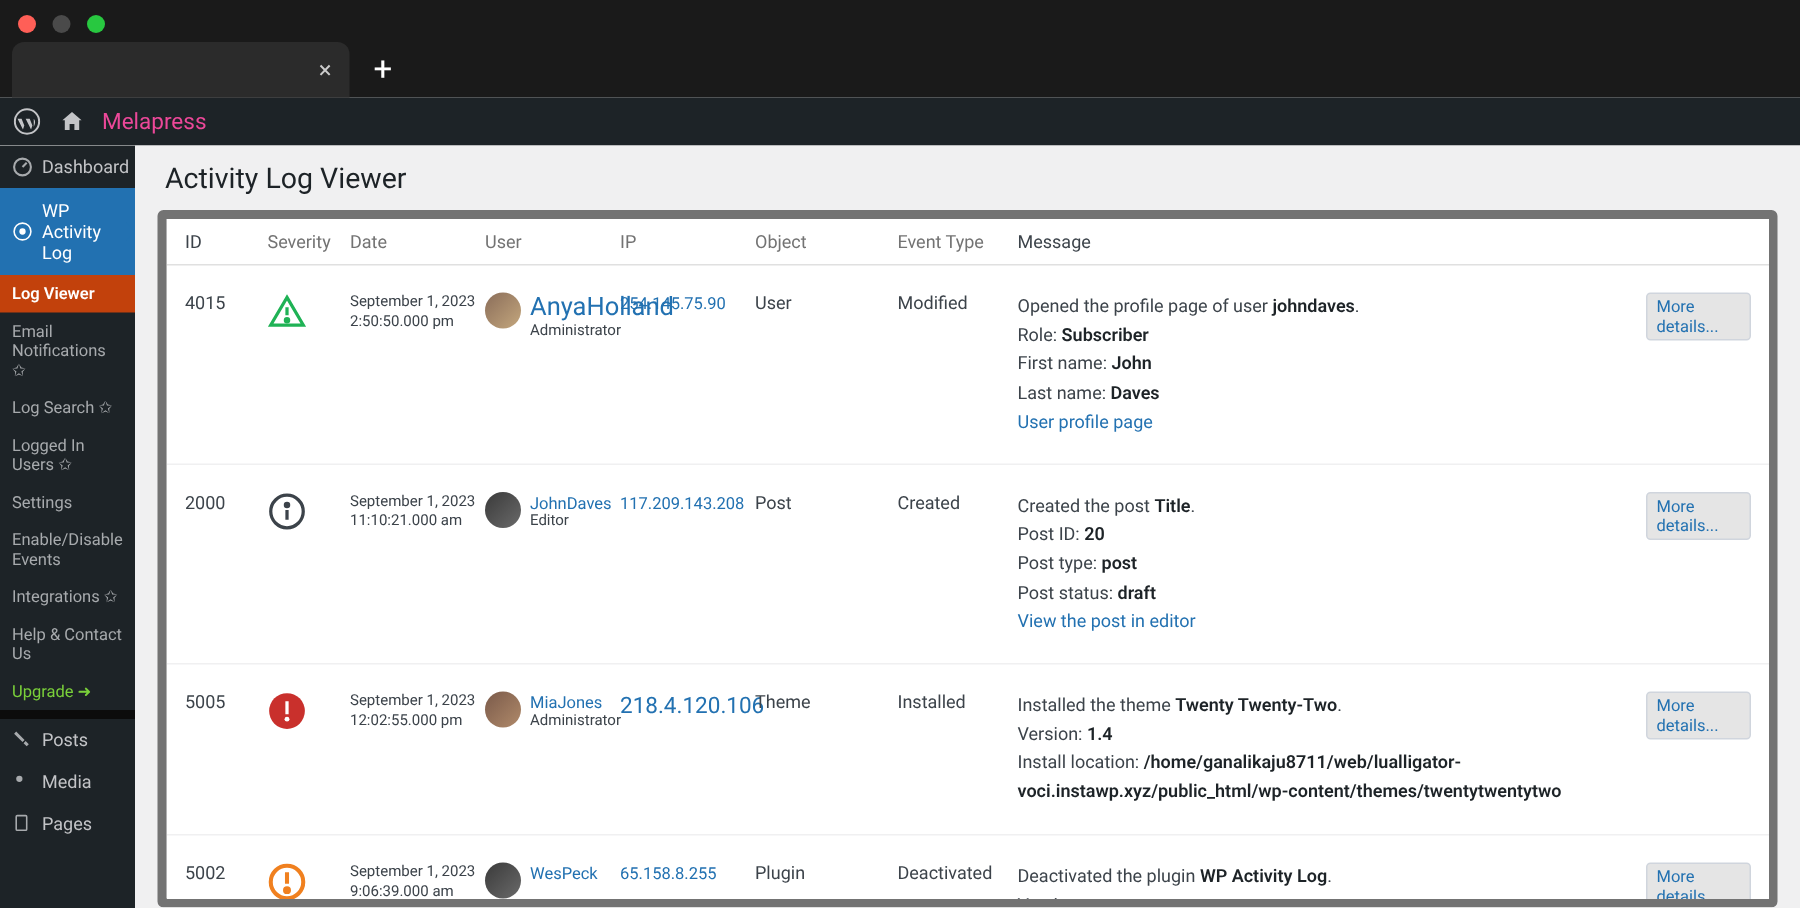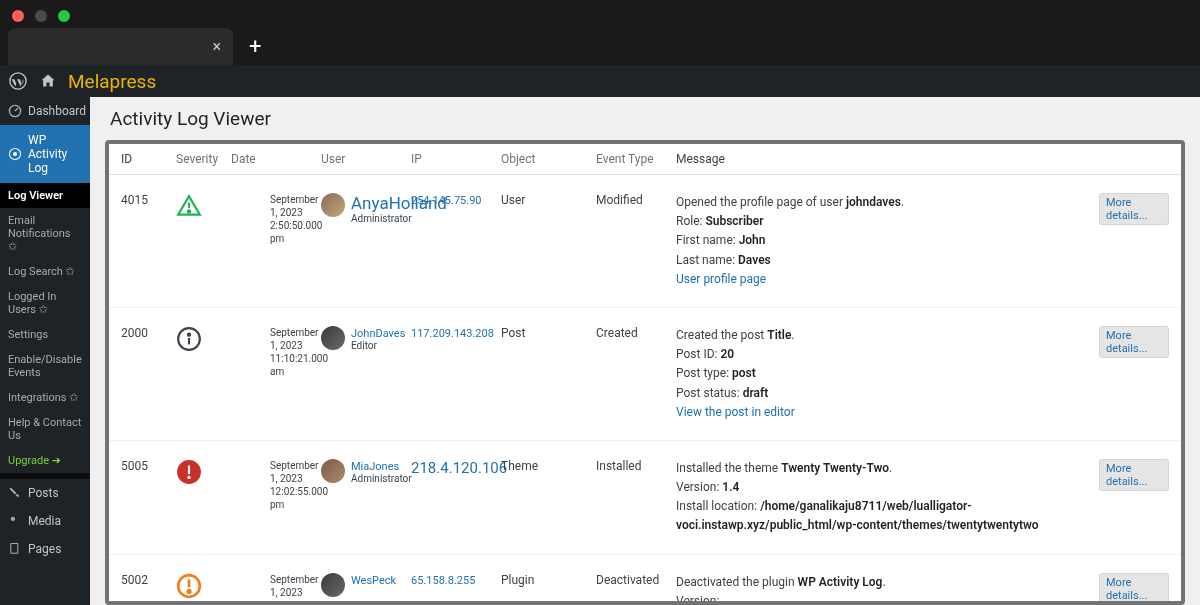--- a/index.html
+++ b/index.html
@@ -11,59 +11,59 @@
 .dot { width: 12px; height: 12px; border-radius: 50%; display: inline-block; margin-right: 8px; }
 .dot.red { background: #ff5f57; }
 .dot.yellow { background: #4a4a4a; }
 .dot.green { background: #28c840; }
 .tab-bar { display: flex; align-items: center; height: 37px; padding-left: 8px; gap: 8px; }
 .tab { background: #2b2b2b; border-radius: 8px 8px 0 0; width: 225px; height: 37px; display: flex; align-items: center; justify-content: flex-end; padding: 0 12px; }
 .tab-close { color: #ccc; font-size: 16px; cursor: pointer; }
 .tab-plus { color: #fff; font-size: 22px; padding: 0 8px; cursor: pointer; }
 
 
-.wp-adminbar { background: #1d2327; color: #eab308; height: 32px; display: flex; align-items: center; padding: 0 8px; gap: 10px; font-size: 19px; }
+.wp-adminbar { background: #1d2327; color: #ec4899; height: 32px; display: flex; align-items: center; padding: 0 8px; gap: 10px; font-size: 15px; }
 .wp-adminbar .icon { width: 20px; height: 20px; display: flex; align-items: center; justify-content: center; }
 
 
 .main { display: flex; height: calc(605px - 65px - 32px); }
 
 
 .sidebar { width: 90px; background: #1d2327; color: #c3c4c7; font-size: 11px; overflow-y: auto; }
 .sidebar-item { display: flex; align-items: center; gap: 6px; padding: 7px 8px; cursor: pointer; }
 .sidebar-item.top { font-size: 12px; }
 .sidebar-item.active { background: #2271b1; color: #fff; position: relative; font-size: 12px; padding: 8px 8px; }
 .sidebar-item.active::after { content: ''; position: absolute; right: -6px; top: 50%; transform: translateY(-50%); border: 6px solid transparent; border-left-color: #2271b1; }
 .sidebar-sub { padding: 6px 8px 6px 8px; cursor: pointer; font-size: 11px; color: #a7aaad; }
-.sidebar-sub.current { color: #fff; background: #000000; font-weight: 600; }
+.sidebar-sub.current { color: #fff; background: #c2410c; font-weight: 600; }
 .sidebar-sub.upgrade { color: #7ad03a; }
 .sidebar-sep { height: 6px; background: #0c0c0c; }
 .sidebar svg { flex-shrink: 0; }
 
 
 .content { flex: 1; display: flex; flex-direction: column; overflow: hidden; background: #f0f0f1; }
 .page-header { padding: 10px 20px; }
 .page-title { font-size: 19px; font-weight: 400; color: #1d2327; }
 .view-toggle { display: flex; justify-content: flex-end; padding: 0 15px 8px; gap: 0; }
 .view-btn { display: inline-flex; align-items: center; gap: 6px; padding: 4px 10px; font-size: 12px; border: 1px solid #c3c4c7; background: #fff; cursor: pointer; color: #444; }
 .view-btn.active { background: #f0f0f1; color: #787c82; }
 .view-btn:first-child { border-radius: 3px 0 0 3px; border-right: none; }
 .view-btn:last-child { border-radius: 0 3px 3px 0; }
 
 
-.log-table { margin: 0 15px; background: #fff; border: 4px solid #737373; border-radius: 4px; overflow-y: auto; flex: 1; }
+.log-table { margin: 0 15px; background: #fff; border: 6px solid #737373; border-radius: 4px; overflow-y: auto; flex: 1; }
 .thead, .trow { display: grid; grid-template-columns: 55px 55px 90px 90px 90px 95px 80px 1fr 70px; gap: 0; padding: 8px 12px; align-items: flex-start; }
 .thead { border-bottom: 1px solid #e0e0e0; }
 .thead .th { font-size: 12px; color: #737373; cursor: pointer; }
 .thead .th.nolabel, .thead .th.plain { color: #3c434a; }
 .trow { border-bottom: 1px solid #f0f0f1; padding-top: 18px; padding-bottom: 18px; font-size: 12px; }
 .cell { color: #3c434a; }
 .cell .link { color: #2271b1; text-decoration: none; cursor: pointer; }
 .cell .small { font-size: 10px; color: #3c434a; }
-.cell .date { line-height: 1.3; margin-left: 39px; }
+.cell .date { line-height: 1.3; }
 .cell .user { display: flex; gap: 6px; align-items: flex-start; }
 .avatar-sm { width: 24px; height: 24px; border-radius: 50%; background: linear-gradient(135deg,#8a6d5a,#c4a77d); flex-shrink: 0; }
 .avatar-sm.b { background: linear-gradient(135deg,#3a3a3a,#6a6a6a); }
 .avatar-sm.c { background: linear-gradient(135deg,#7a5a4a,#b08a6a); }
 .msg { line-height: 1.6; }
 .msg b { font-weight: 600; color: #1d2327; }
 .more-btn { display: inline-block; padding: 2px 6px; font-size: 11px; color: #2271b1; border: 1px solid #d0d5dd; border-radius: 3px; cursor: pointer; background: #e5e5e5; }
 
 .sev-icon { width: 26px; height: 26px; display: flex; align-items: center; justify-content: center; }
 .sev-warn svg { stroke: #1fb255; }

